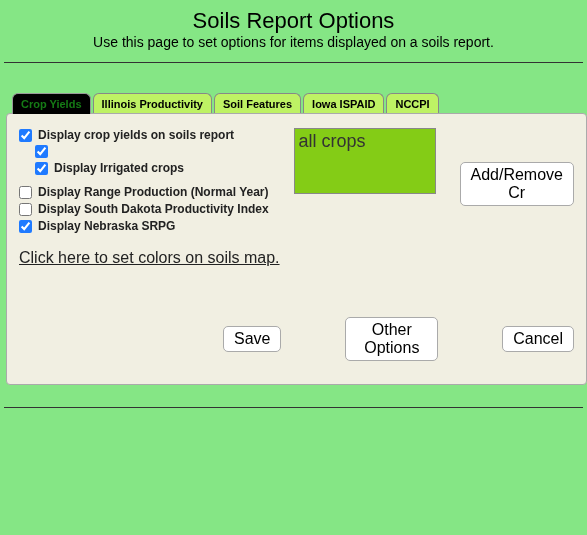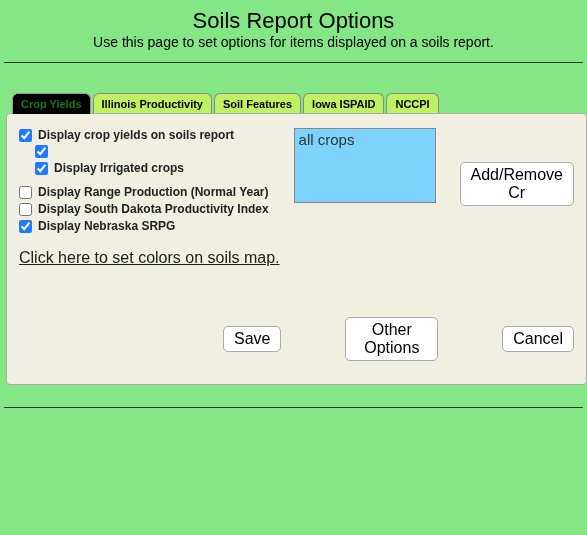--- a/index.html
+++ b/index.html
@@ -89,24 +89,24 @@
     .opt input[type="checkbox"] {
       margin-right: 6px;
       width: 13px;
       height: 13px;
       accent-color: #1f7aff;
     }
     .opt.indent { margin-left: 16px; }
     .opt-group { margin-bottom: 10px; }
     .listbox {
       border: 1px solid #888;
-      background: #7dd3fc;
+      background: #84cc16;
       width: 200px;
-      height: 75px;
-      font-size: 15px;
+      height: 66px;
+      font-size: 18px;
       padding: 2px 4px;
       color: #333;
     }
     .add-remove-wrap {
       display: flex;
       align-items: center;
       padding-top: 34px;
       padding-left: 10px;
     }
     .btn {

